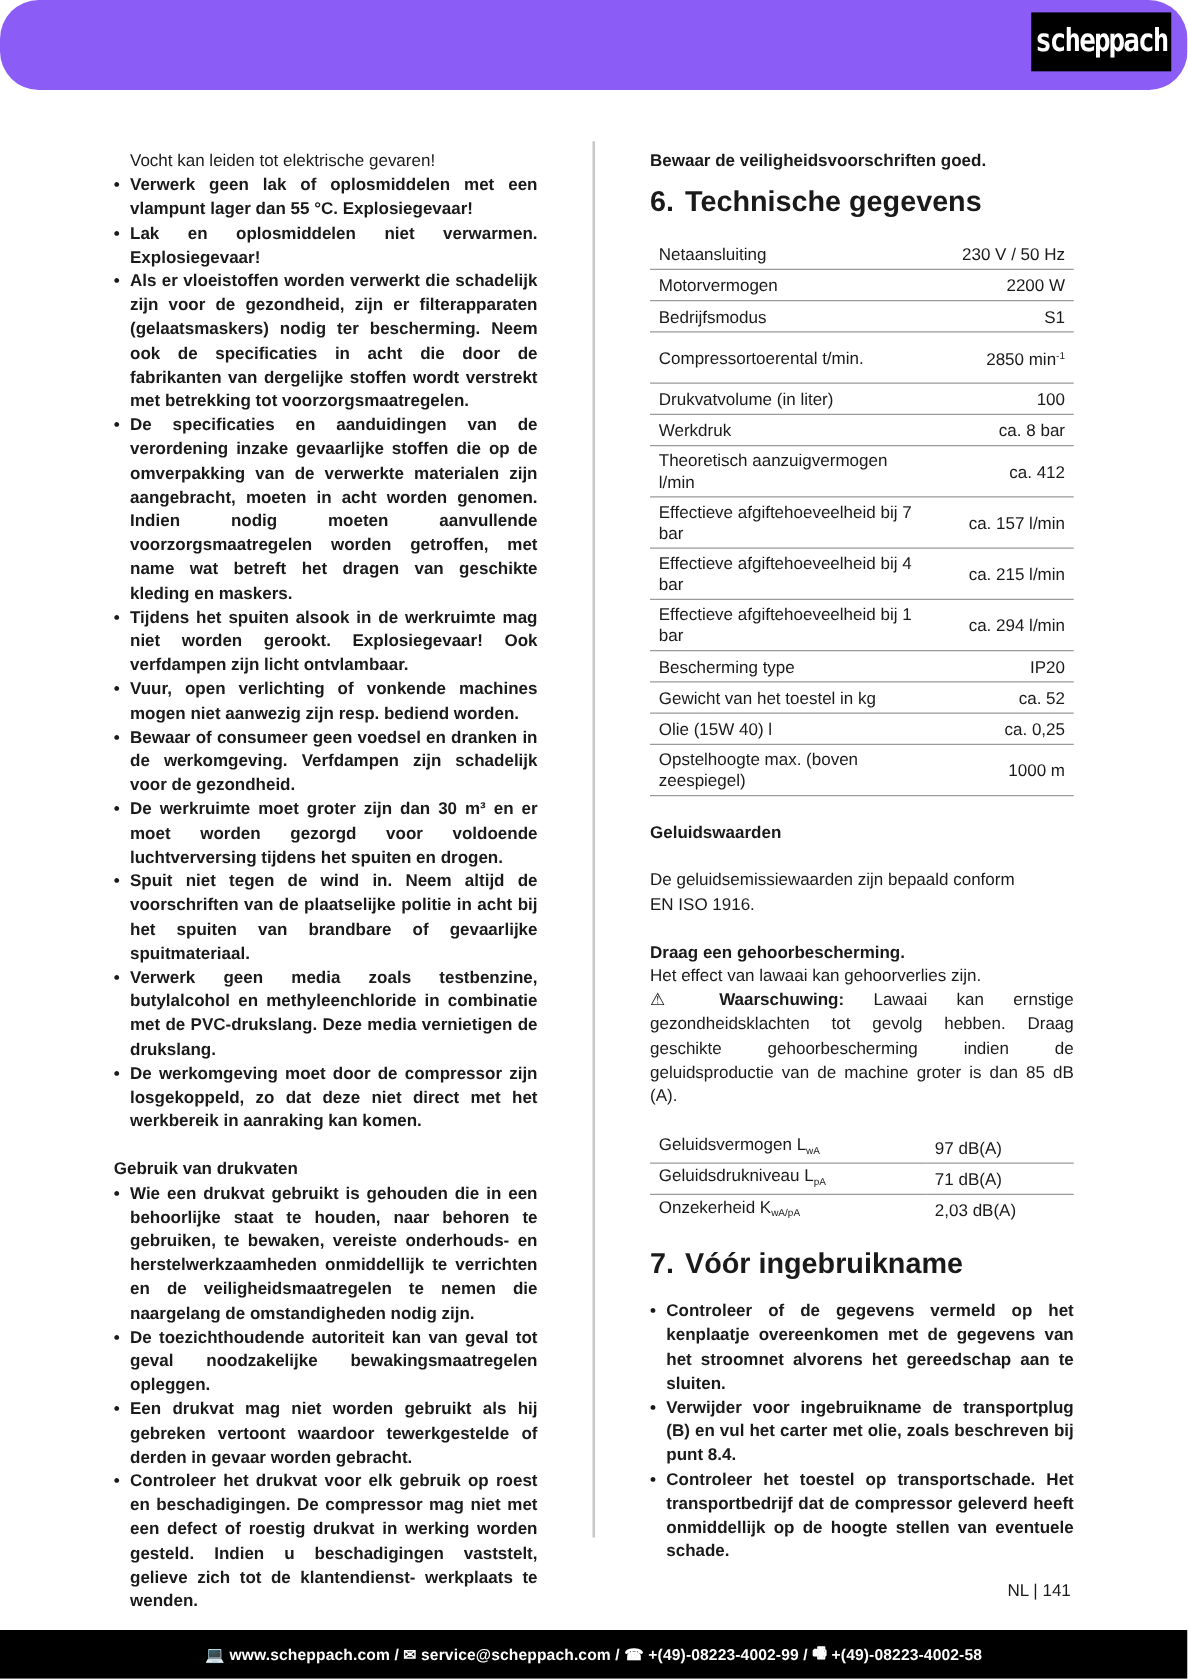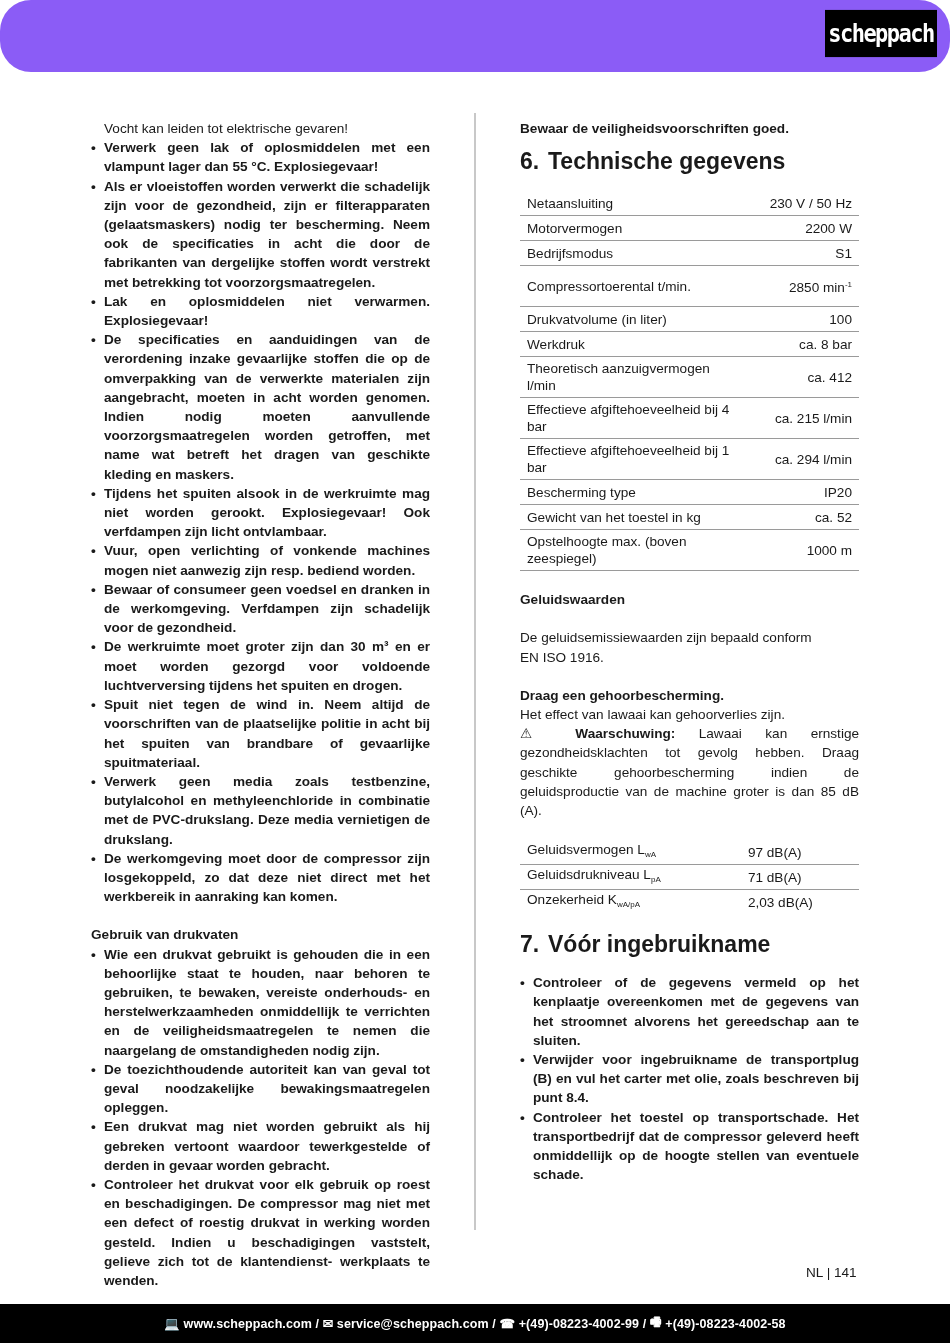--- a/index.html
+++ b/index.html
@@ -41,22 +41,22 @@
 <div class="topbar">
   <div class="logo">scheppach</div>
 </div>
 
 <div class="divider"></div>
 
 <div class="col col-left">
   <p class="indent">Vocht kan leiden tot elektrische gevaren!</p>
   <ul class="bul">
     <li>Verwerk geen lak of oplosmiddelen met een vlampunt lager dan 55 °C. Explosiegevaar!</li>
+    <li>Lak en oplosmiddelen niet verwarmen. Explosiegevaar!</li>
     <li>Als er vloeistoffen worden verwerkt die schadelijk zijn voor de gezondheid, zijn er filterapparaten (gelaatsmaskers) nodig ter bescherming. Neem ook de specificaties in acht die door de fabrikanten van dergelijke stoffen wordt verstrekt met betrekking tot voorzorgsmaatregelen.</li>
-    <li>Lak en oplosmiddelen niet verwarmen. Explosiegevaar!</li>
     <li>De specificaties en aanduidingen van de verordening inzake gevaarlijke stoffen die op de omverpakking van de verwerkte materialen zijn aangebracht, moeten in acht worden genomen. Indien nodig moeten aanvullende voorzorgsmaatregelen worden getroffen, met name wat betreft het dragen van geschikte kleding en maskers.</li>
     <li>Tijdens het spuiten alsook in de werkruimte mag niet worden gerookt. Explosiegevaar! Ook verfdampen zijn licht ontvlambaar.</li>
     <li>Vuur, open verlichting of vonkende machines mogen niet aanwezig zijn resp. bediend worden.</li>
     <li>Bewaar of consumeer geen voedsel en dranken in de werkomgeving. Verfdampen zijn schadelijk voor de gezondheid.</li>
     <li>De werkruimte moet groter zijn dan 30 m³ en er moet worden gezorgd voor voldoende luchtverversing tijdens het spuiten en drogen.</li>
     <li>Spuit niet tegen de wind in. Neem altijd de voorschriften van de plaatselijke politie in acht bij het spuiten van brandbare of gevaarlijke spuitmateriaal.</li>
     <li>Verwerk geen media zoals testbenzine, butylalcohol en methyleenchloride in combinatie met de PVC-drukslang. Deze media vernietigen de drukslang.</li>
     <li>De werkomgeving moet door de compressor zijn losgekoppeld, zo dat deze niet direct met het werkbereik in aanraking kan komen.</li>
   </ul>
   <p class="bold" style="margin-top:19px;">Gebruik van drukvaten</p>
@@ -97,34 +97,42 @@
         </tr>
     <tr class="one">
           <td>Werkdruk</td>
           <td class="v">ca. 8 bar</td>
         </tr>
     <tr class="two">
           <td style="width:200px">Theoretisch aanzuigvermogen l/min</td>
           <td class="v">ca. 412</td>
         </tr>
     <tr class="two">
+          <td style="width:210px">Effectieve afgiftehoeveelheid bij 7 bar</td>
+          <td class="v">ca. 157 l/min</td>
+        </tr>
+    <tr class="two">
           <td style="width:210px">Effectieve afgiftehoeveelheid bij 4 bar</td>
           <td class="v">ca. 215 l/min</td>
         </tr>
     <tr class="two">
           <td style="width:210px">Effectieve afgiftehoeveelheid bij 1 bar</td>
           <td class="v">ca. 294 l/min</td>
         </tr>
     <tr class="one">
           <td>Bescherming type</td>
           <td class="v">IP20</td>
         </tr>
     <tr class="one">
           <td>Gewicht van het toestel in kg</td>
           <td class="v">ca. 52</td>
+        </tr>
+    <tr class="one">
+          <td>Olie (15W 40) l</td>
+          <td class="v">ca. 0,25</td>
         </tr>
     <tr class="two">
           <td style="width:170px">Opstelhoogte max. (boven zeespiegel)</td>
           <td class="v">1000 m</td>
         </tr>
   </tbody>
     </table>
 
   <p class="bold" style="margin-top:19px;">Geluidswaarden</p>
   <p style="margin-top:19px; width:300px;">De geluidsemissiewaarden zijn bepaald conform EN ISO 1916.</p>

